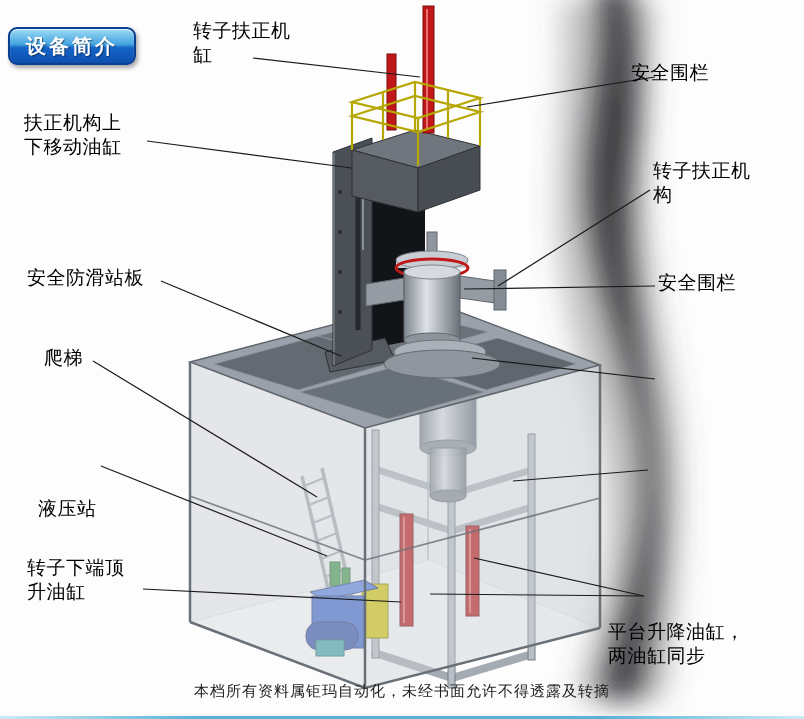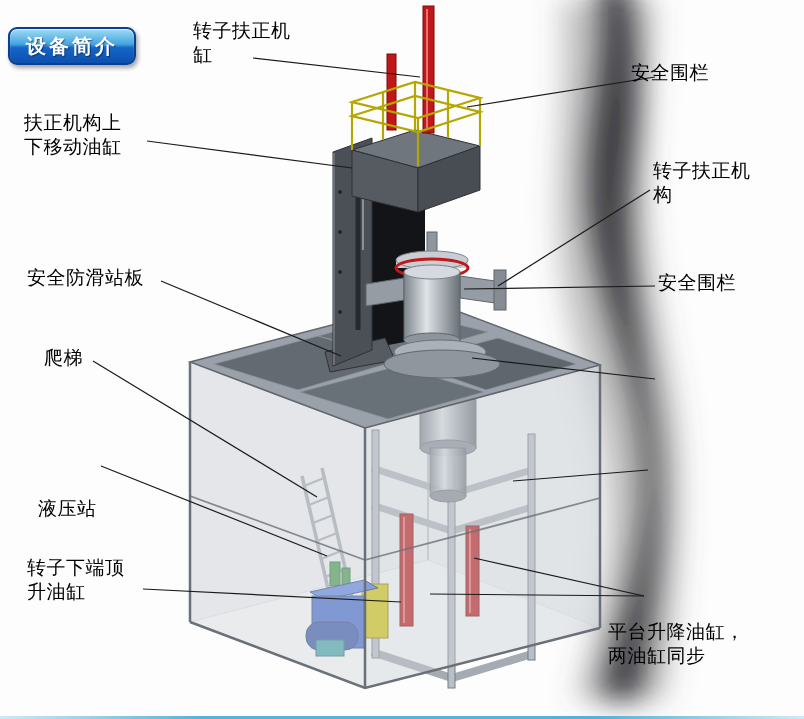--- a/index.html
+++ b/index.html
@@ -209,14 +209,15 @@
 构</div>
   <div class="label" style="left:27px; top:265px; width:140px;">安全防滑站板</div>
   <div class="label" style="left:658px; top:270px; width:110px;">安全围栏</div>
   <div class="label" style="left:44px; top:345px; width:80px;">爬梯</div>
   <div class="label" style="left:38px; top:448px; width:90px;margin-top:48px;">液压站</div>
   <div class="label" style="left:27px; top:555px; width:120px;">转子下端顶
 升油缸</div>
   <div class="label" style="left:608px; top:575px; width:150px;margin-top:44px;">平台升降油缸，
 两油缸同步</div>
 
+  <div class="watermark">本档所有资料属钜玛自动化，未经书面允许不得透露及转摘</div>
   <div class="bottomline"></div>
 </div>
 
 </body></html>

